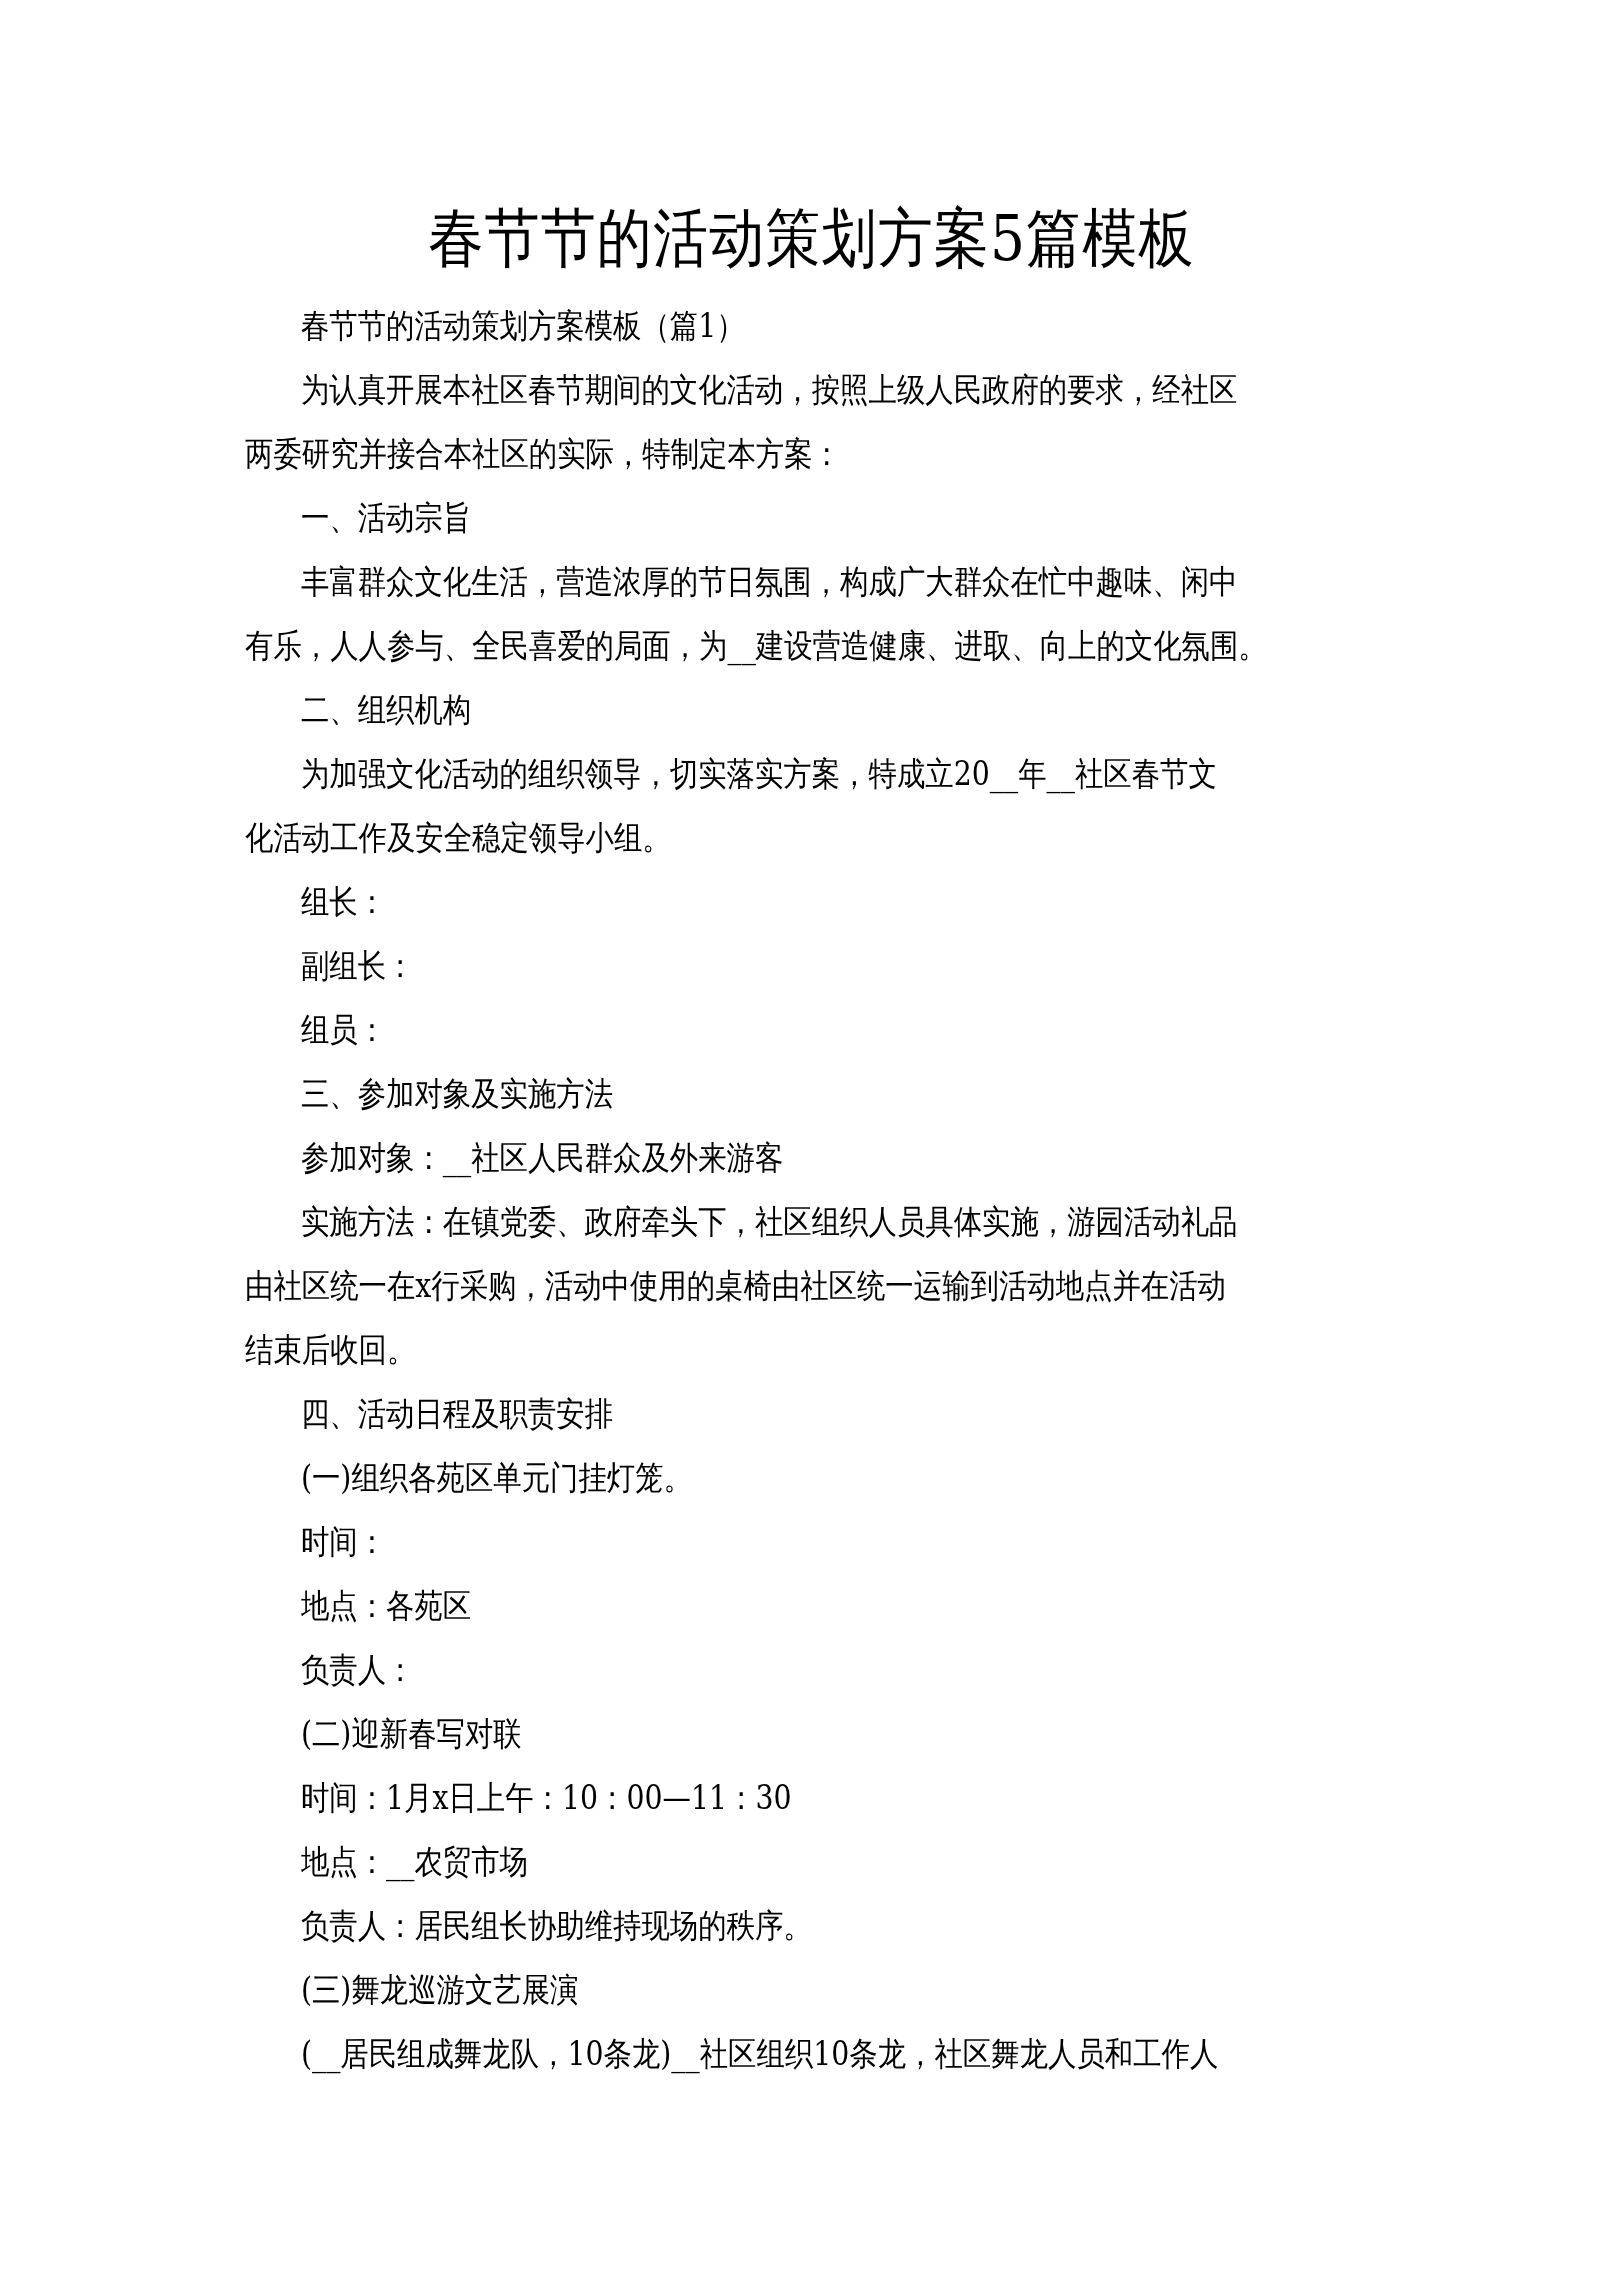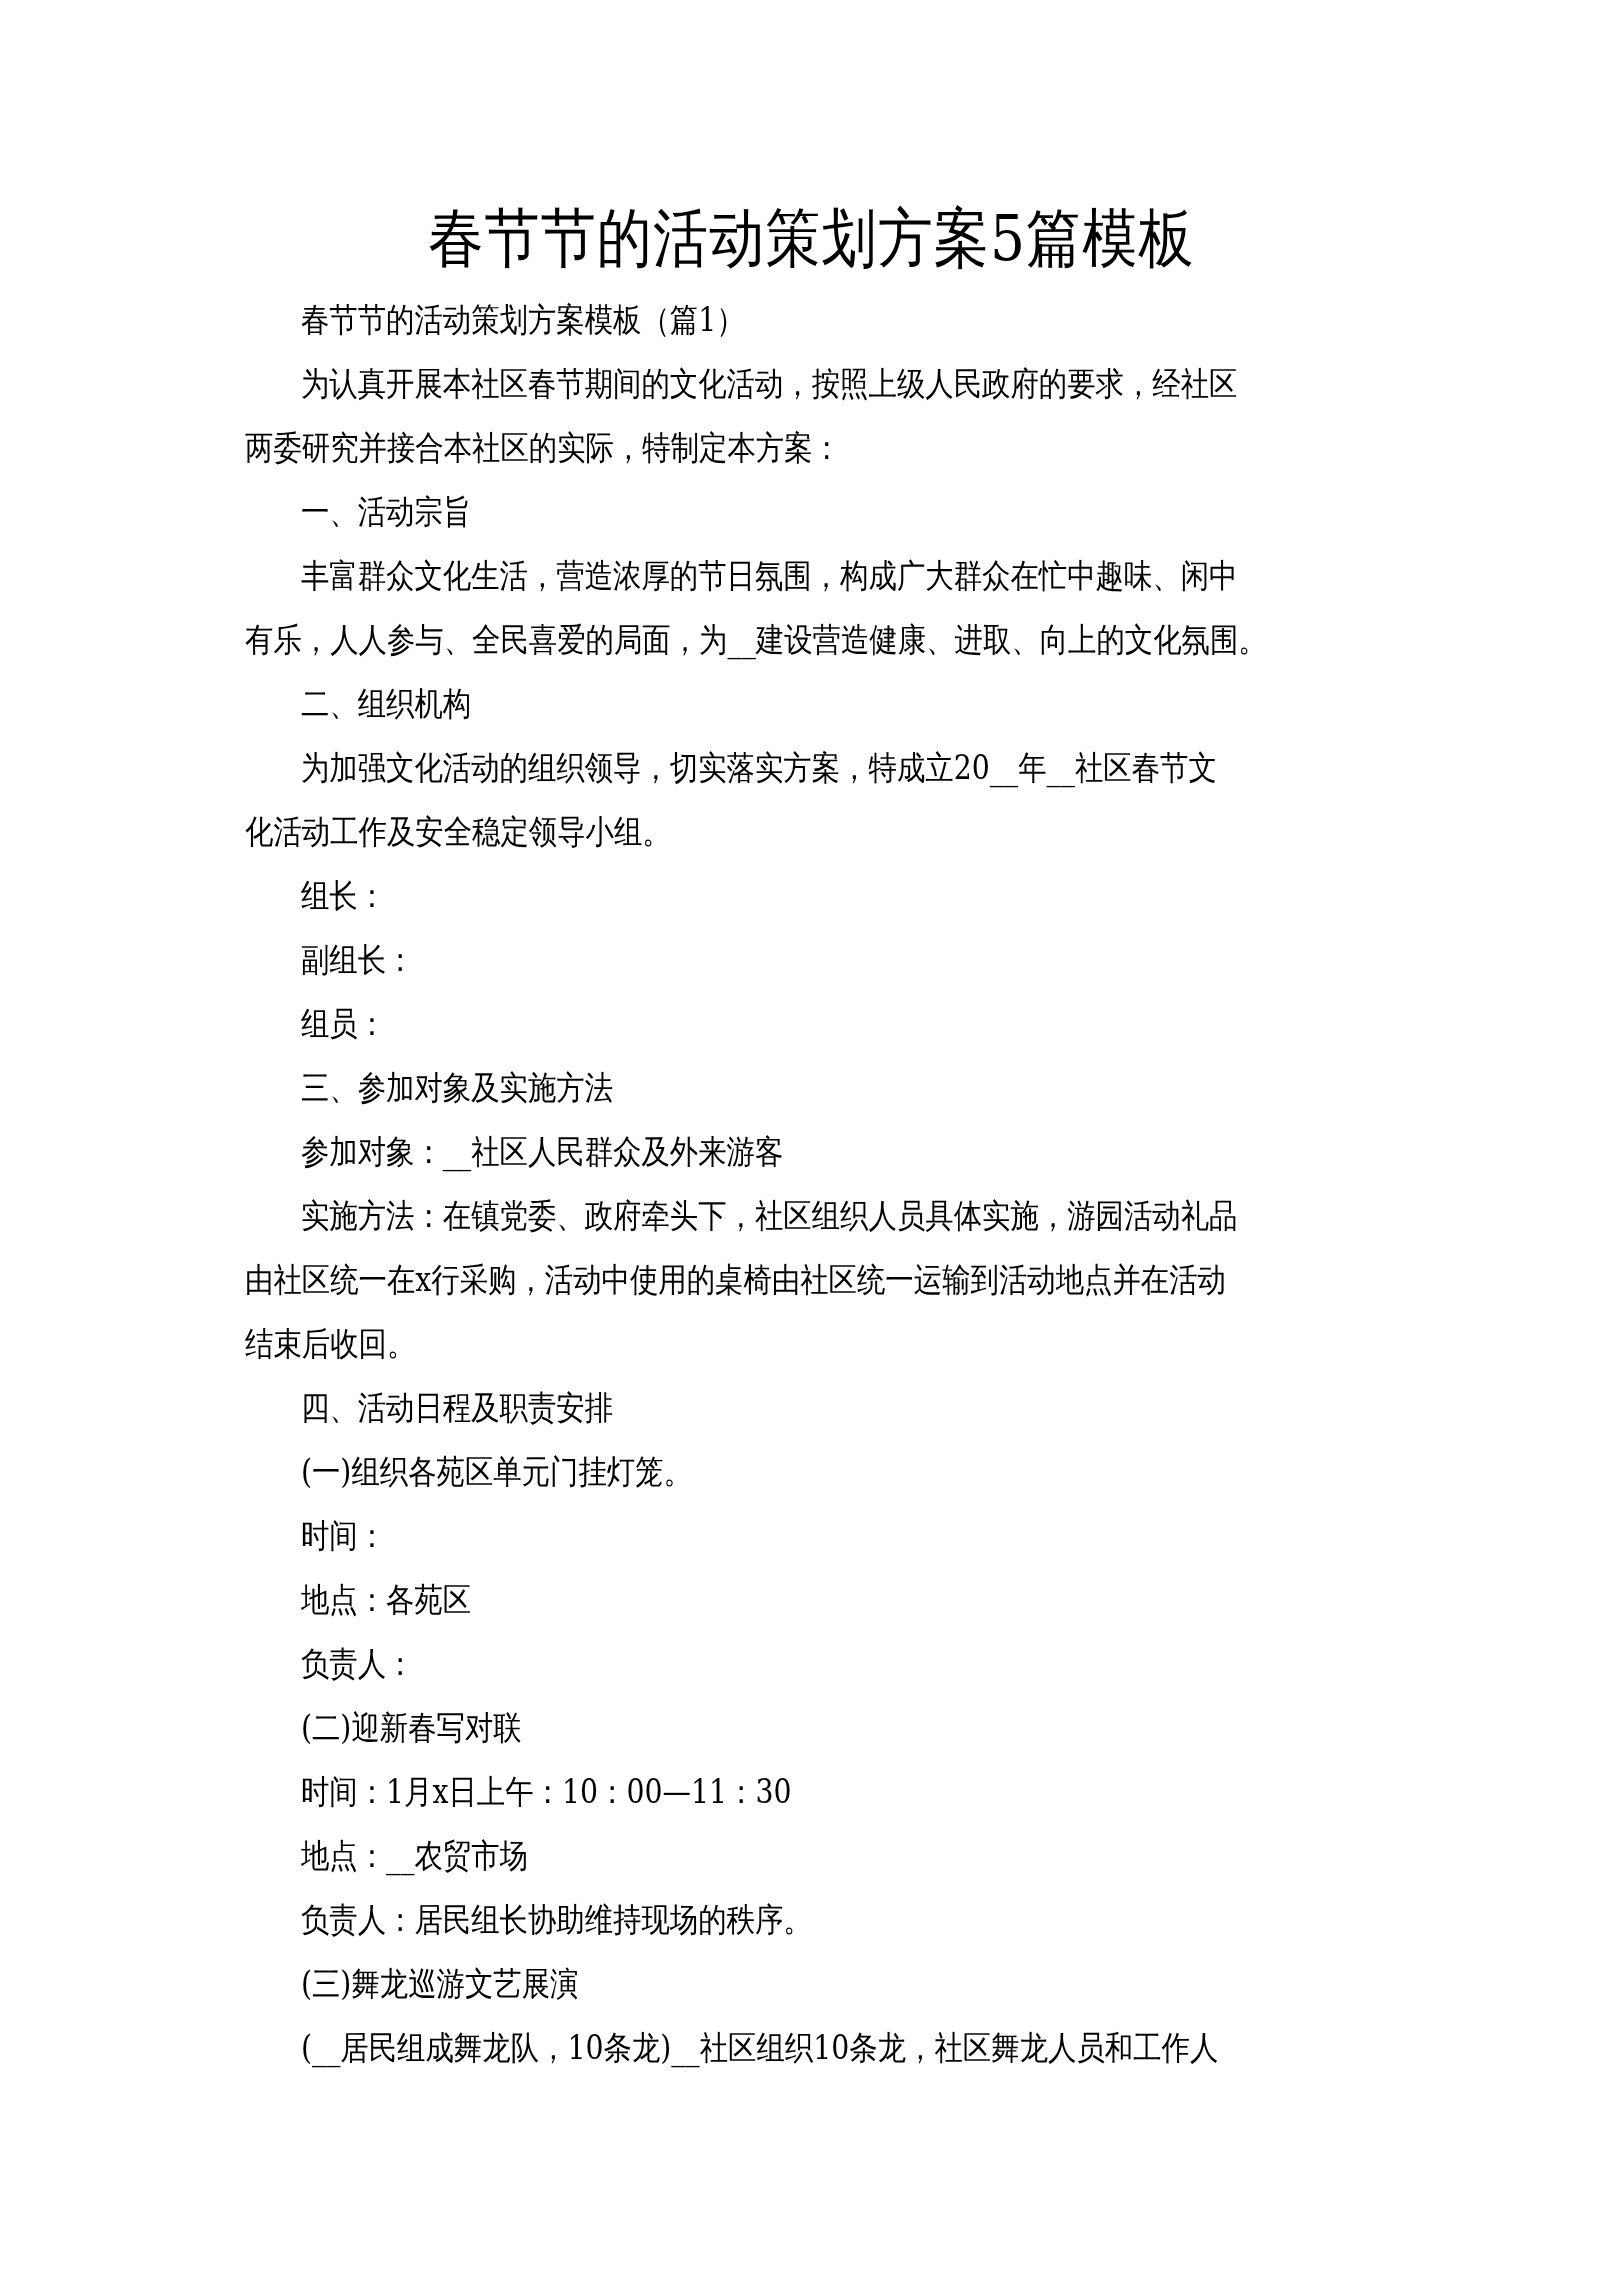--- a/index.html
+++ b/index.html
@@ -33,21 +33,21 @@
       line-height: 85px;
       font-weight: normal;
       letter-spacing: 1.3px;
       margin: 0;
       transform: scaleX(0.86);
       transform-origin: center;
     }
     .body {
       position: absolute;
       left: 245px;
-      top: 288px;
+      top: 294px;
       width: 1145px;
     }
     .p {
       font-size: 33px;
       line-height: 64px;
       margin: 0;
       white-space: nowrap;
       transform: scaleX(0.86);
       transform-origin: left center;
     }

